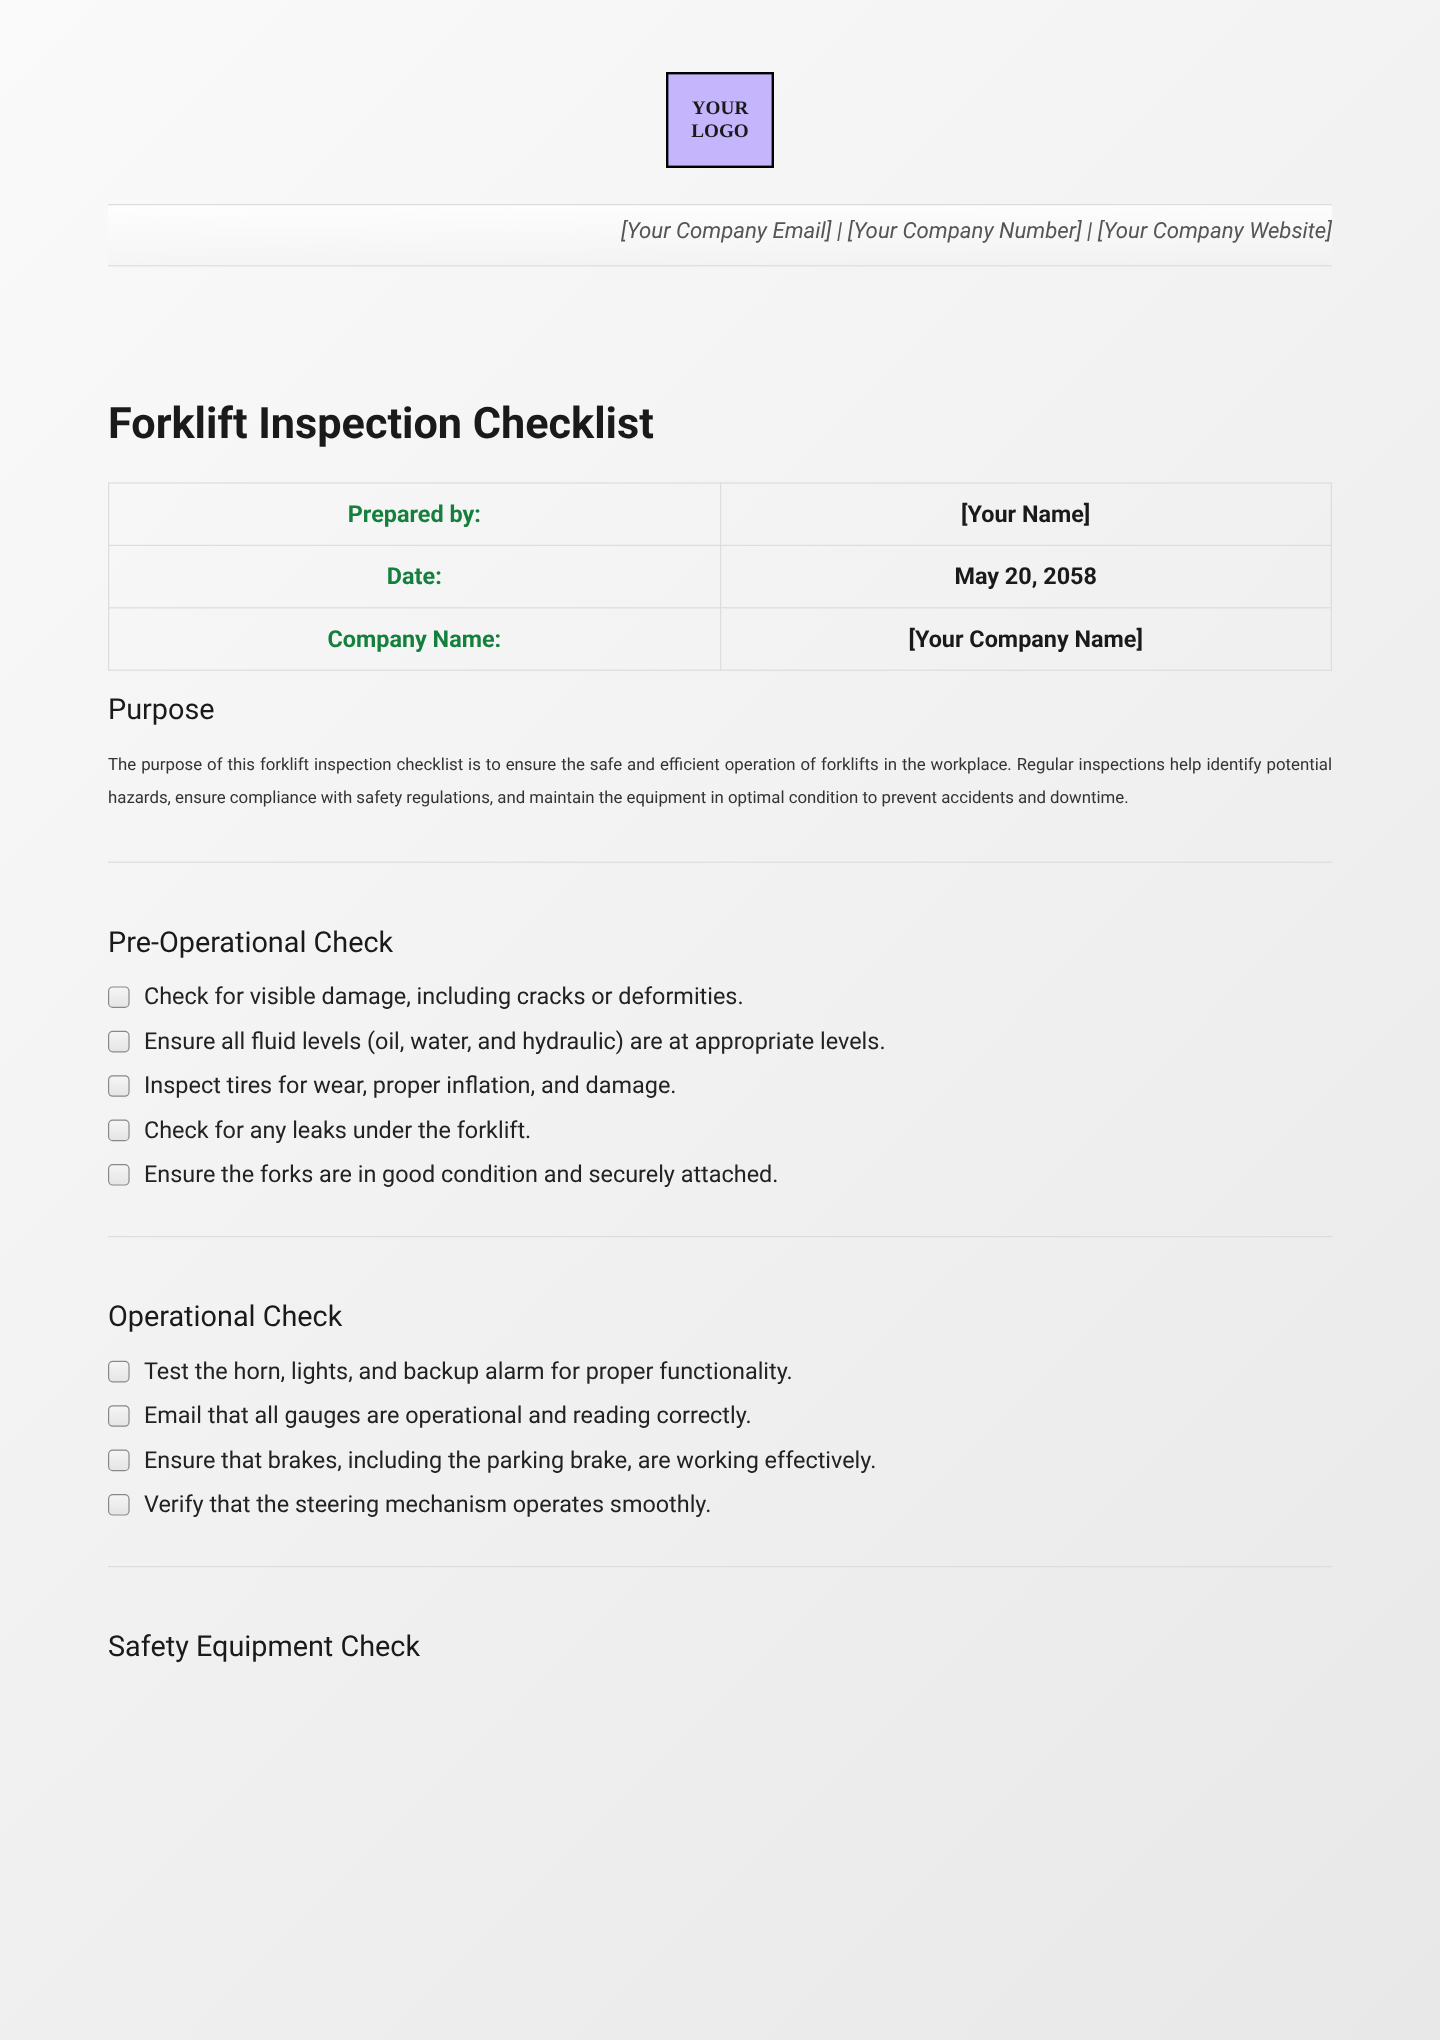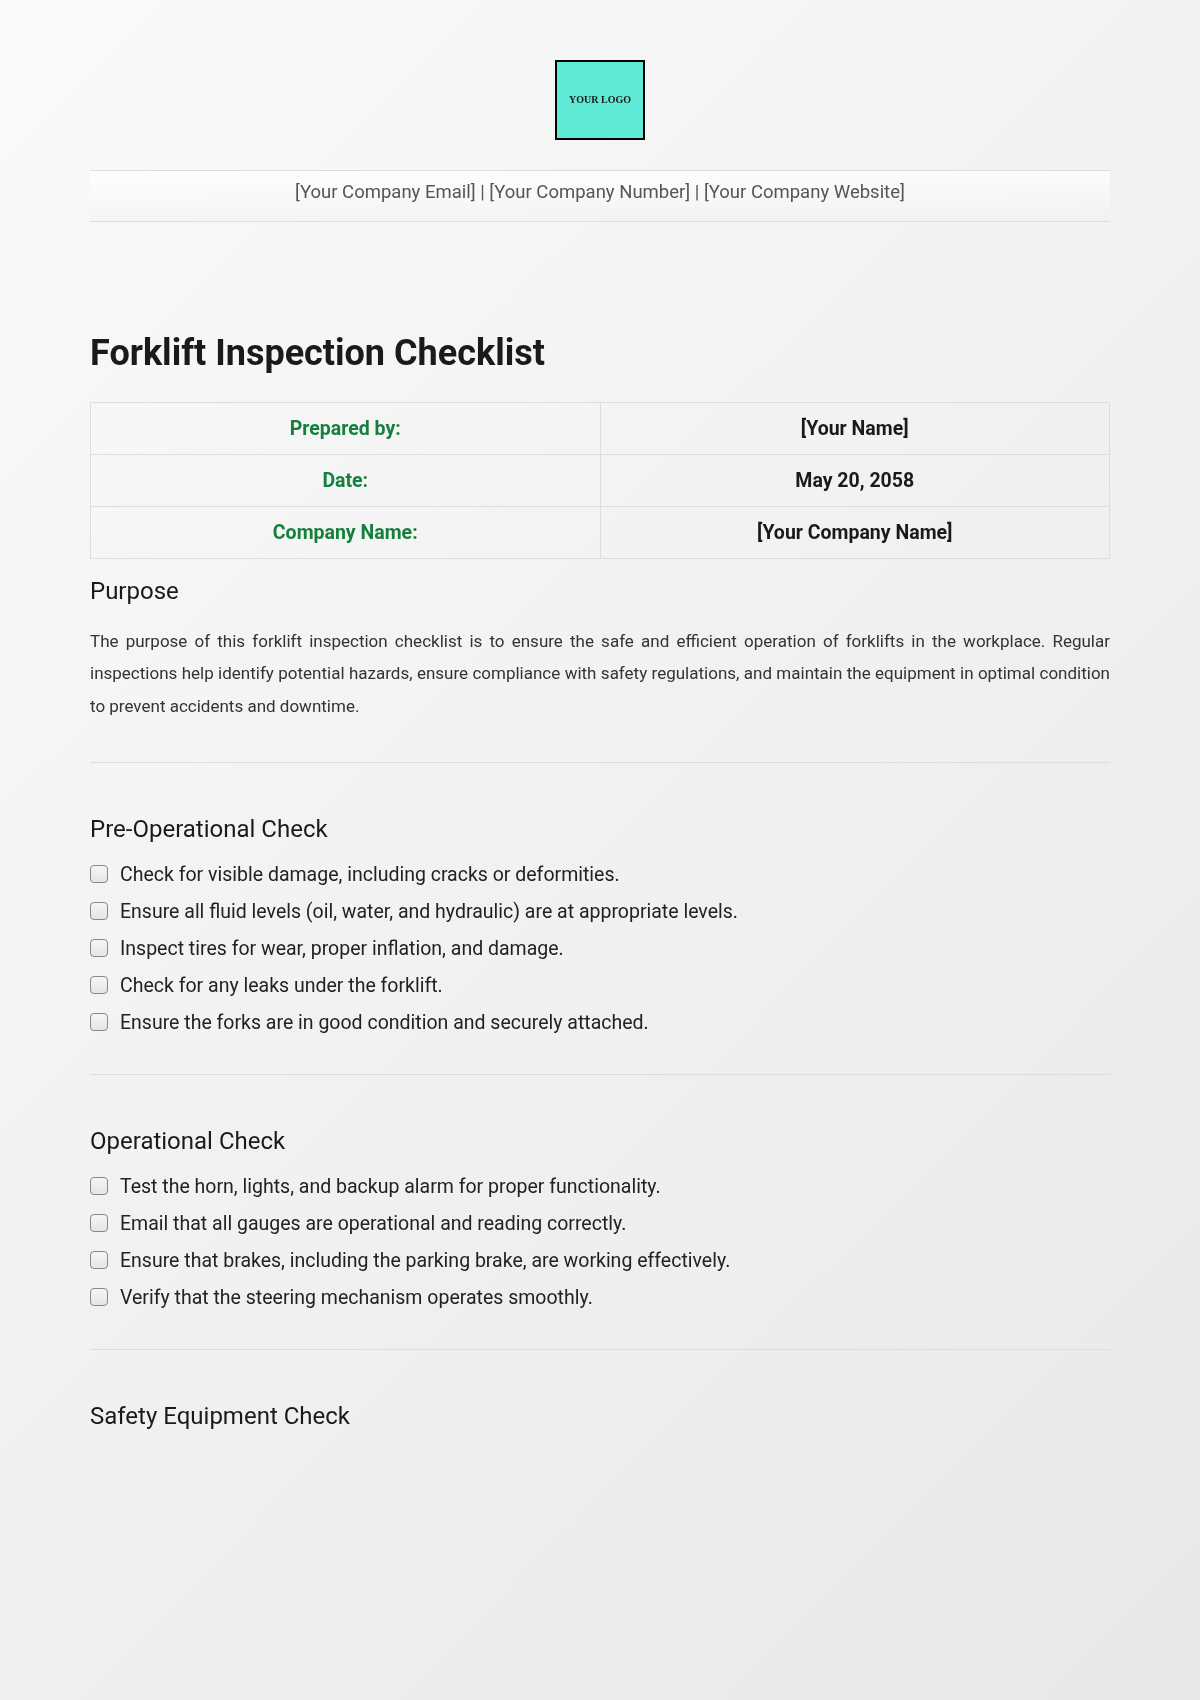--- a/index.html
+++ b/index.html
@@ -14,33 +14,34 @@
   .logo-box {
     width: 90px;
     height: 80px;
     border: 2px solid #000;
     margin: 0 auto 30px auto;
     display: flex;
     align-items: center;
     justify-content: center;
     text-align: center;
     font-weight: bold;
-    font-size: 10px;
+    font-size: 16px;
     line-height: 1.2;
     font-family: Georgia, serif;
-    background: #5eead4;
+    background: #c4b5fd;
   }
   .contact-bar {
-    text-align: center;
+    text-align: right;
     font-size: 18.5px;
     color: #555;
     padding: 10px 0 18px 0;
     border-top: 1px solid #ddd;
     border-bottom: 1px solid #ddd;
     background: linear-gradient(to bottom, rgba(255,255,255,0.8), rgba(240,240,240,0.4));
+    font-style: italic;
   }
   .title {
     text-align: left;
     font-size: 36px;
     font-weight: 700;
     margin: 110px 0 28px 0;
   }
   .info-table {
     width: 100%;
     border-collapse: collapse;
@@ -59,21 +60,21 @@
   }
   .info-table td:last-child {
     font-weight: 700;
   }
   .section-heading {
     font-size: 24px;
     font-weight: 400;
     margin-bottom: 20px;
   }
   .purpose-text {
-    font-size: 17px;
+    font-size: 14px;
     line-height: 1.9;
     color: #333;
     text-align: justify;
     margin-bottom: 40px;
   }
   hr.sep {
     border: none;
     border-top: 1px solid #ddd;
     margin: 20px 0 52px 0;
   }

